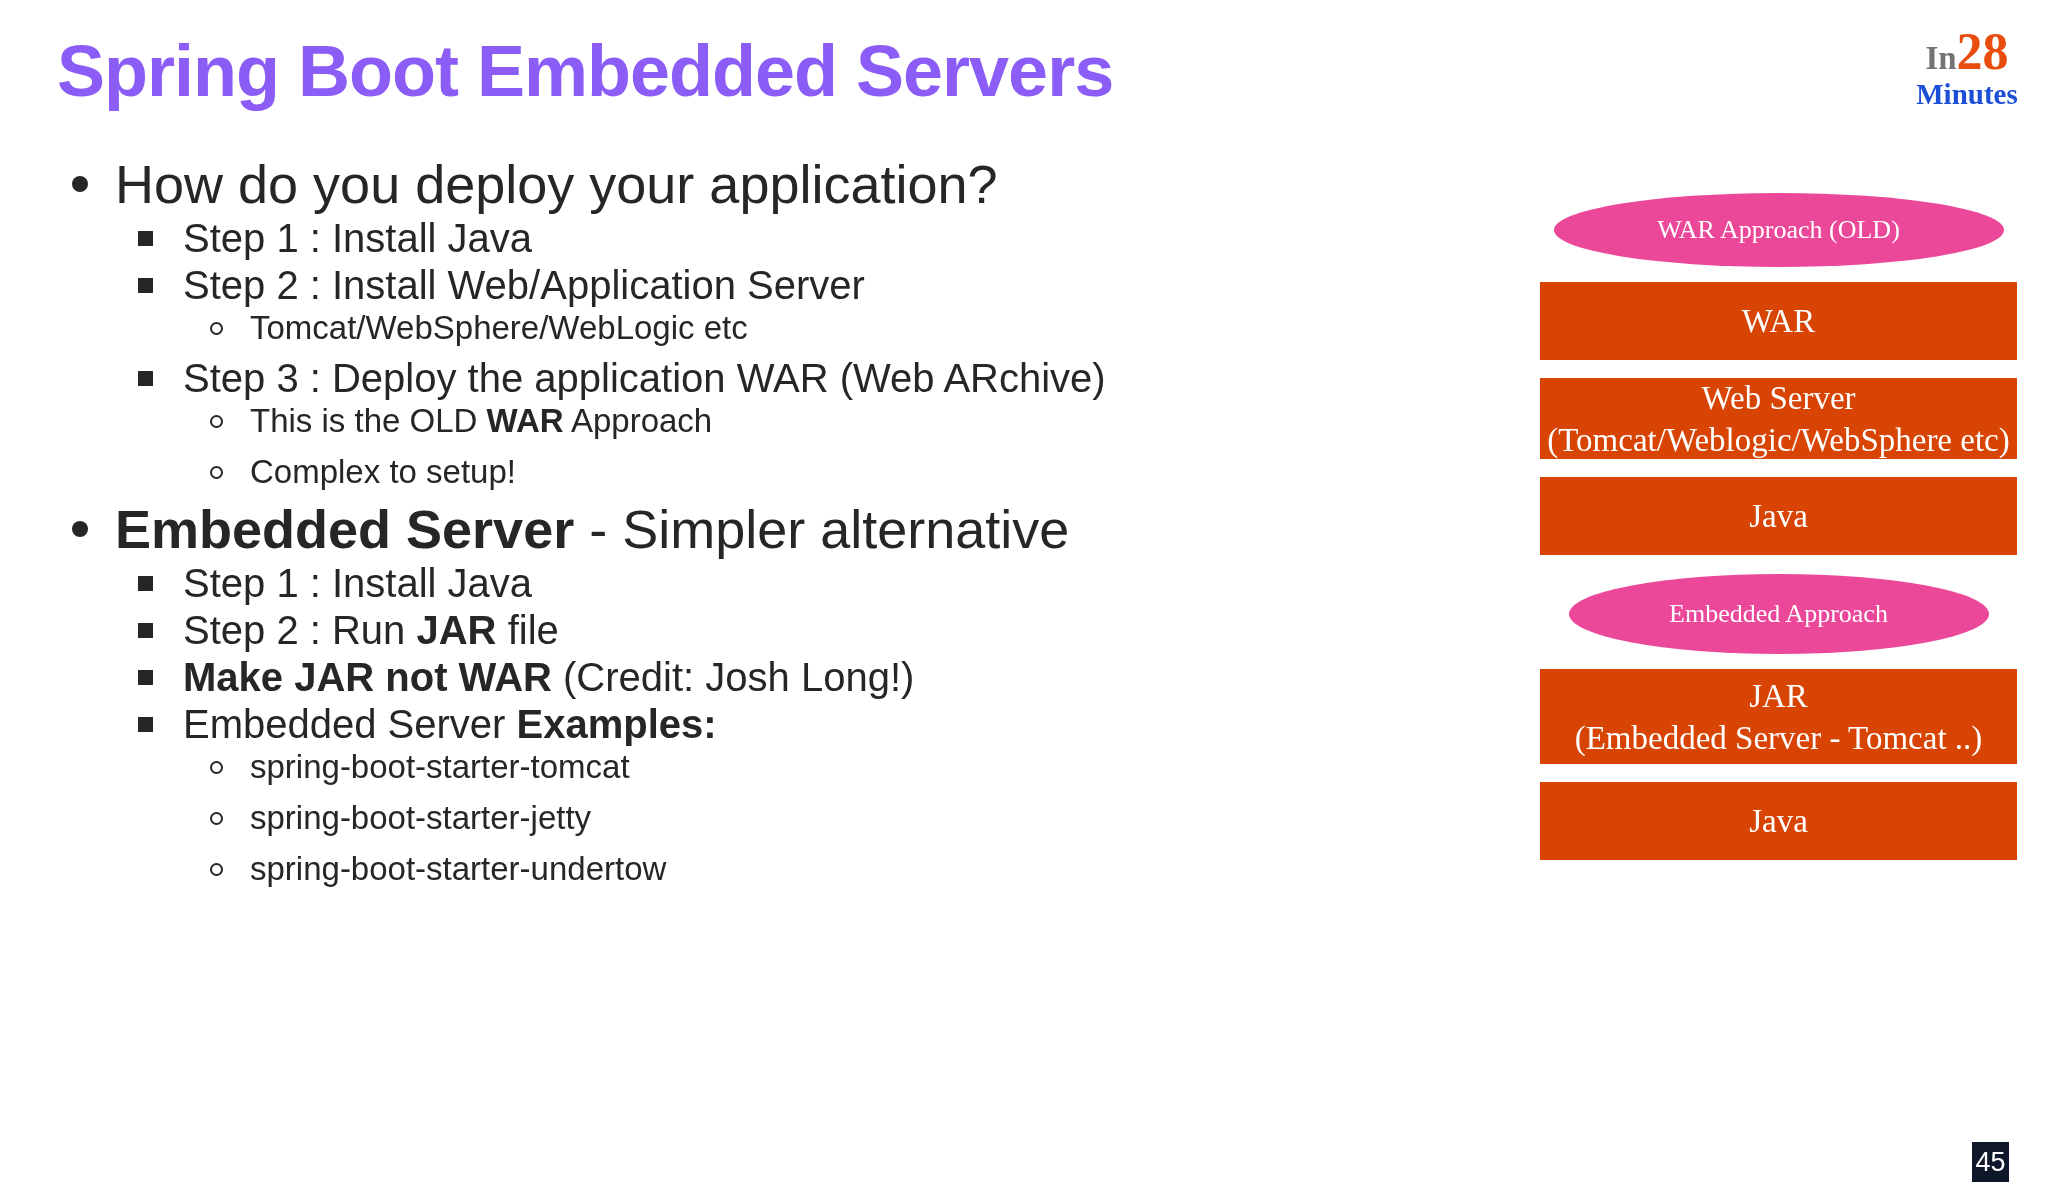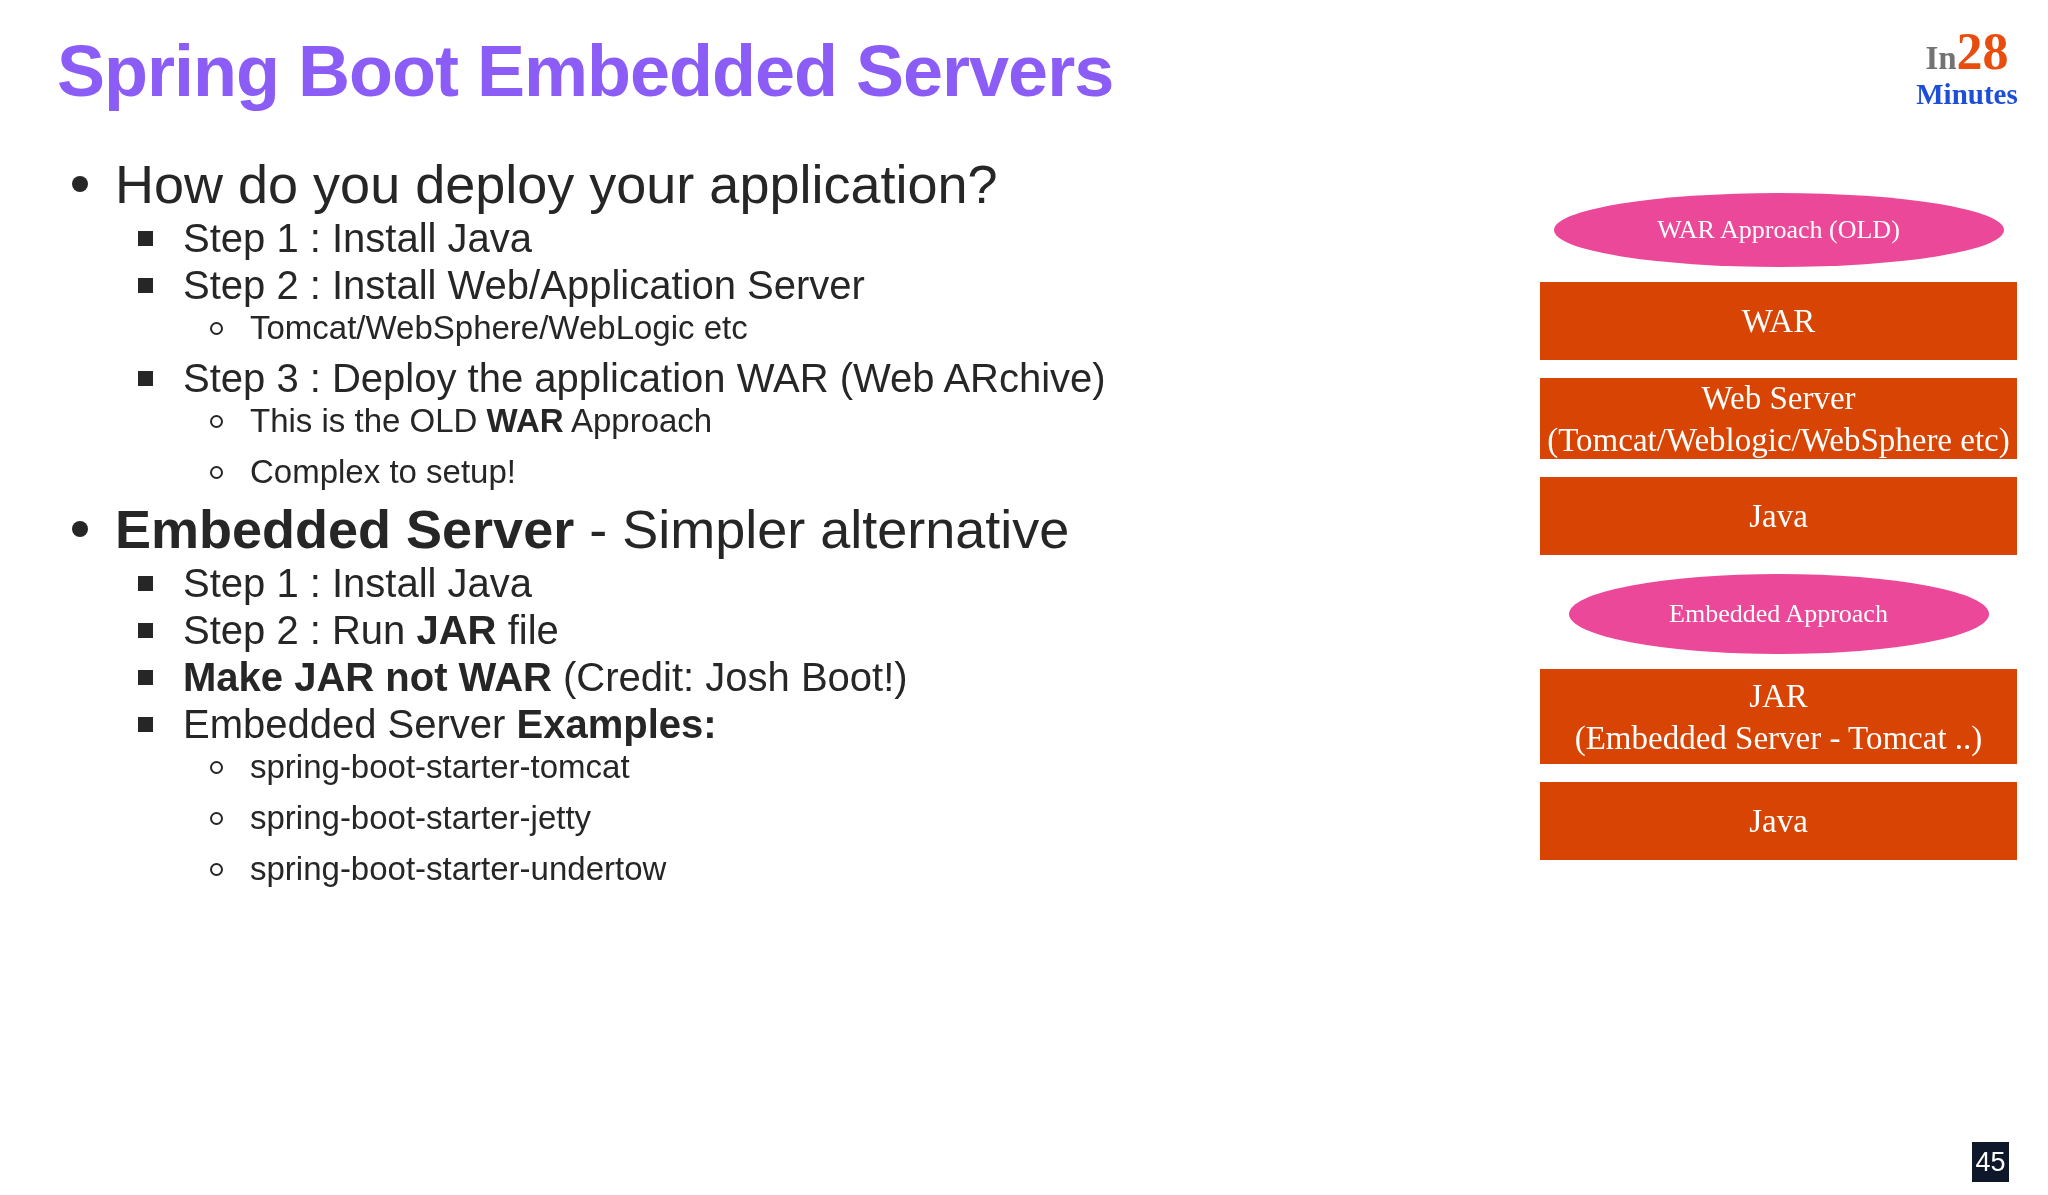--- a/index.html
+++ b/index.html
@@ -134,21 +134,21 @@
     <div class="bullet b2">
       <span class="mk">
         <i></i>
       </span>
       <span class="tx"><span>Step 2 : Run </span><span class="bold">JAR</span><span> file</span></span>
     </div>
     <div class="bullet b2">
       <span class="mk">
         <i></i>
       </span>
-      <span class="tx"><span class="bold">Make JAR not WAR</span><span> (Credit: Josh Boot!)</span></span>
+      <span class="tx"><span class="bold">Make JAR not WAR</span><span> (Credit: Josh Long!)</span></span>
     </div>
     <div class="bullet b2">
       <span class="mk">
         <i></i>
       </span>
       <span class="tx"><span>Embedded Server </span><span class="bold">Examples:</span></span>
     </div>
     <div class="bullet b3">
       <span class="mk">
         <i></i>

